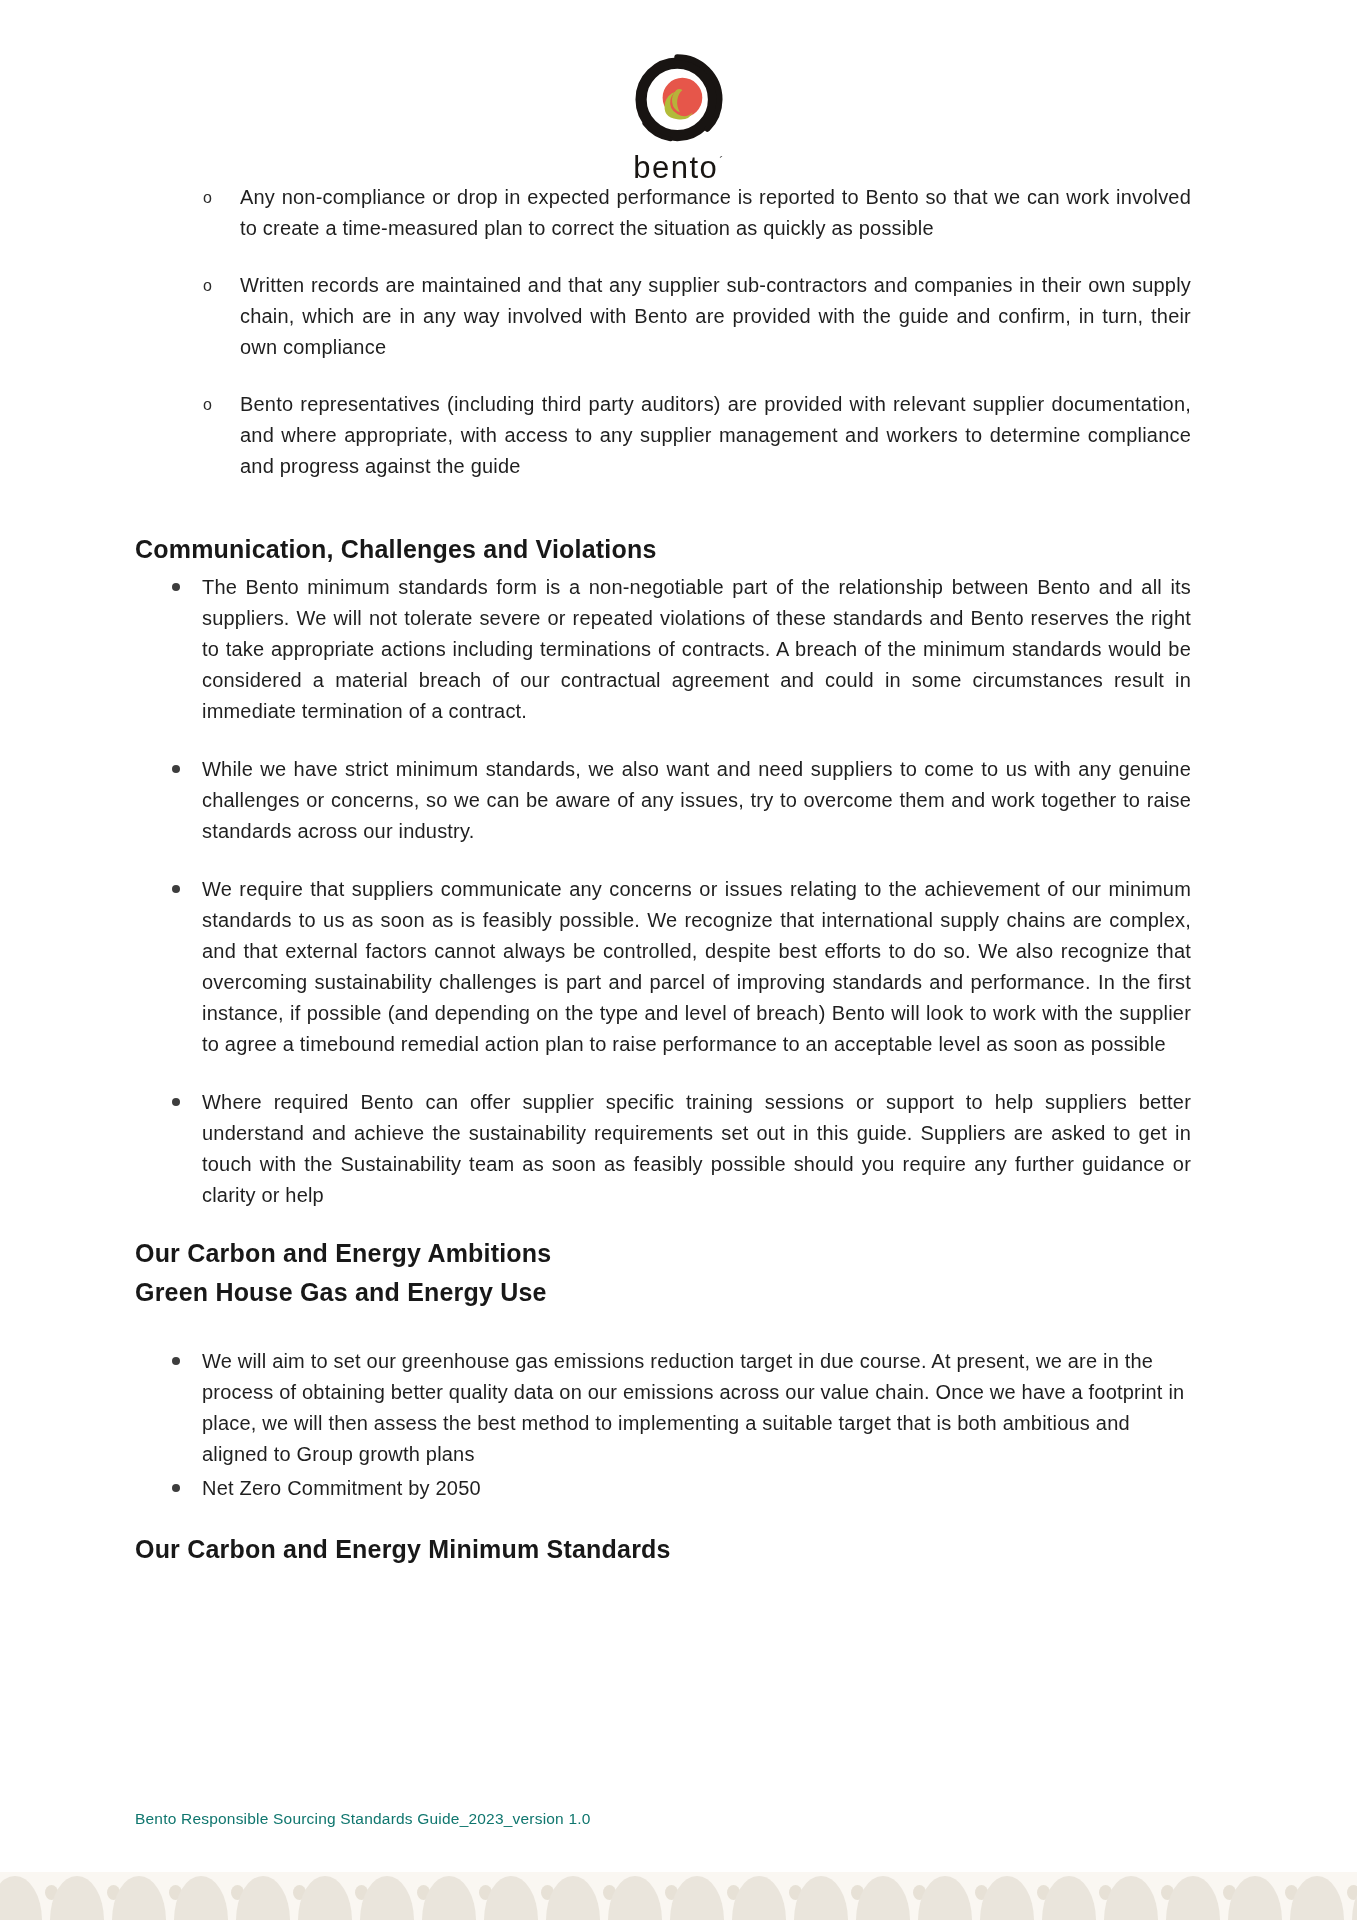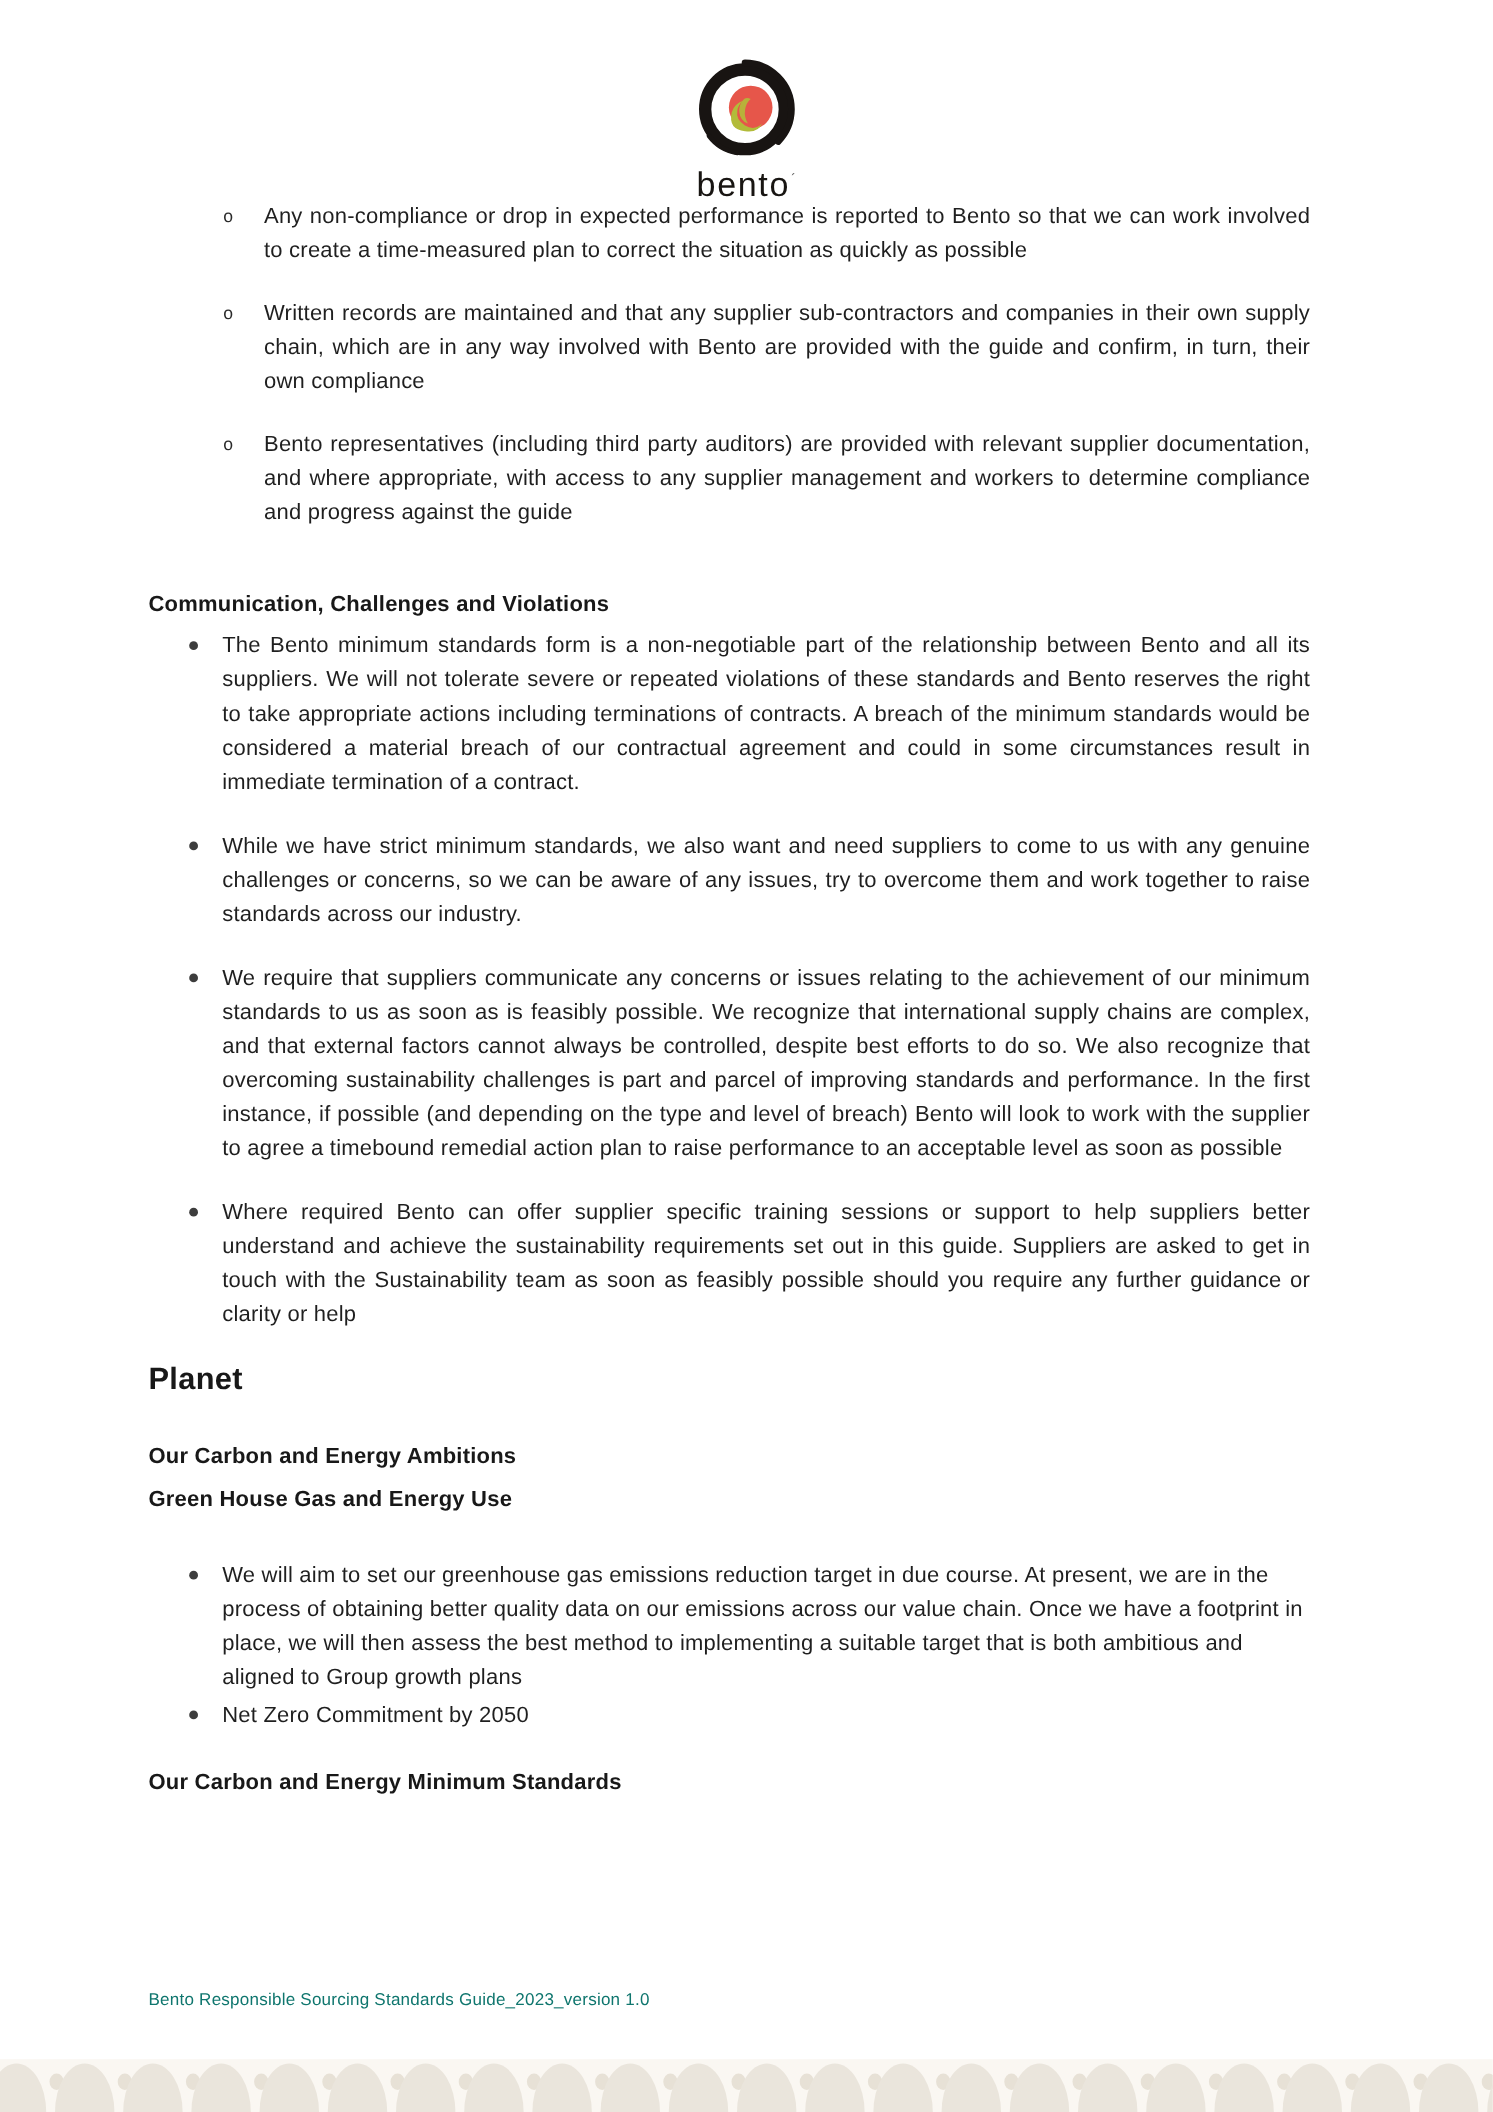--- a/index.html
+++ b/index.html
@@ -40,21 +40,21 @@
   .disc-bullets .marker{
     width:67px;padding-left:37px;box-sizing:border-box;flex:none;
     display:flex;align-items:flex-start;
   }
   .disc-bullets .dot{
     width:8px;height:8px;border-radius:50%;background:#3d3d3d;
     margin-top:11px;display:block;
   }
   .tight li{margin-bottom:3px;}
   h1,h2,h3{margin:0;color:#181818;}
-  .h-section{font-size:20px;font-weight:bold;letter-spacing:0.2px;}
+  .h-section{font-size:25px;font-weight:bold;letter-spacing:0.2px;}
   .h-comm{margin-bottom:7px;}
   .h-planet{font-size:28px;font-weight:bold;margin-top:12px;margin-bottom:40px;letter-spacing:0.3px;}
   .h-ghg{margin-bottom:38px;}
   .h-amb{margin-bottom:8px;}
   .h-std{margin-top:30px;margin-bottom:8px;}
   .std-text{max-width:700px;}
   
   .page-footer{
     position:absolute;left:135px;bottom:92px;
     font-size:15.5px;letter-spacing:0.2px;color:#0f766e;
@@ -132,21 +132,20 @@
         <p>We require that suppliers communicate any concerns or issues relating to the achievement of our minimum standards to us as soon as is feasibly possible. We recognize that international supply chains are complex, and that external factors cannot always be controlled, despite best efforts to do so. We also recognize that overcoming sustainability challenges is part and parcel of improving standards and performance. In the first instance, if possible (and depending on the type and level of breach) Bento will look to work with the supplier to agree a timebound remedial action plan to raise performance to an acceptable level as soon as possible</p>
       </li>
       <li>
         <span class="marker">
             <span class="dot"></span>
           </span>
         <p>Where required Bento can offer supplier specific training sessions or support to help suppliers better understand and achieve the sustainability requirements set out in this guide. Suppliers are asked to get in touch with the Sustainability team as soon as feasibly possible should you require any further guidance or clarity or help</p>
       </li>
     </ul>
 
-    <h1 class="h-planet">Planet</h1>
     <h3 class="h-section h-amb">Our Carbon and Energy Ambitions</h3>
 
     <h3 class="h-section h-ghg">Green House Gas and Energy Use</h3>
     <ul class="disc-bullets tight">
       <li>
         <span class="marker">
             <span class="dot"></span>
           </span>
         <p class="no-justify">We will aim to set our greenhouse gas emissions reduction target in due course. At present, we are in the process of obtaining better quality data on our emissions across our value chain. Once we have a footprint in place, we will then assess the best method to implementing a suitable target that is both ambitious and aligned to Group growth plans</p>
       </li>

